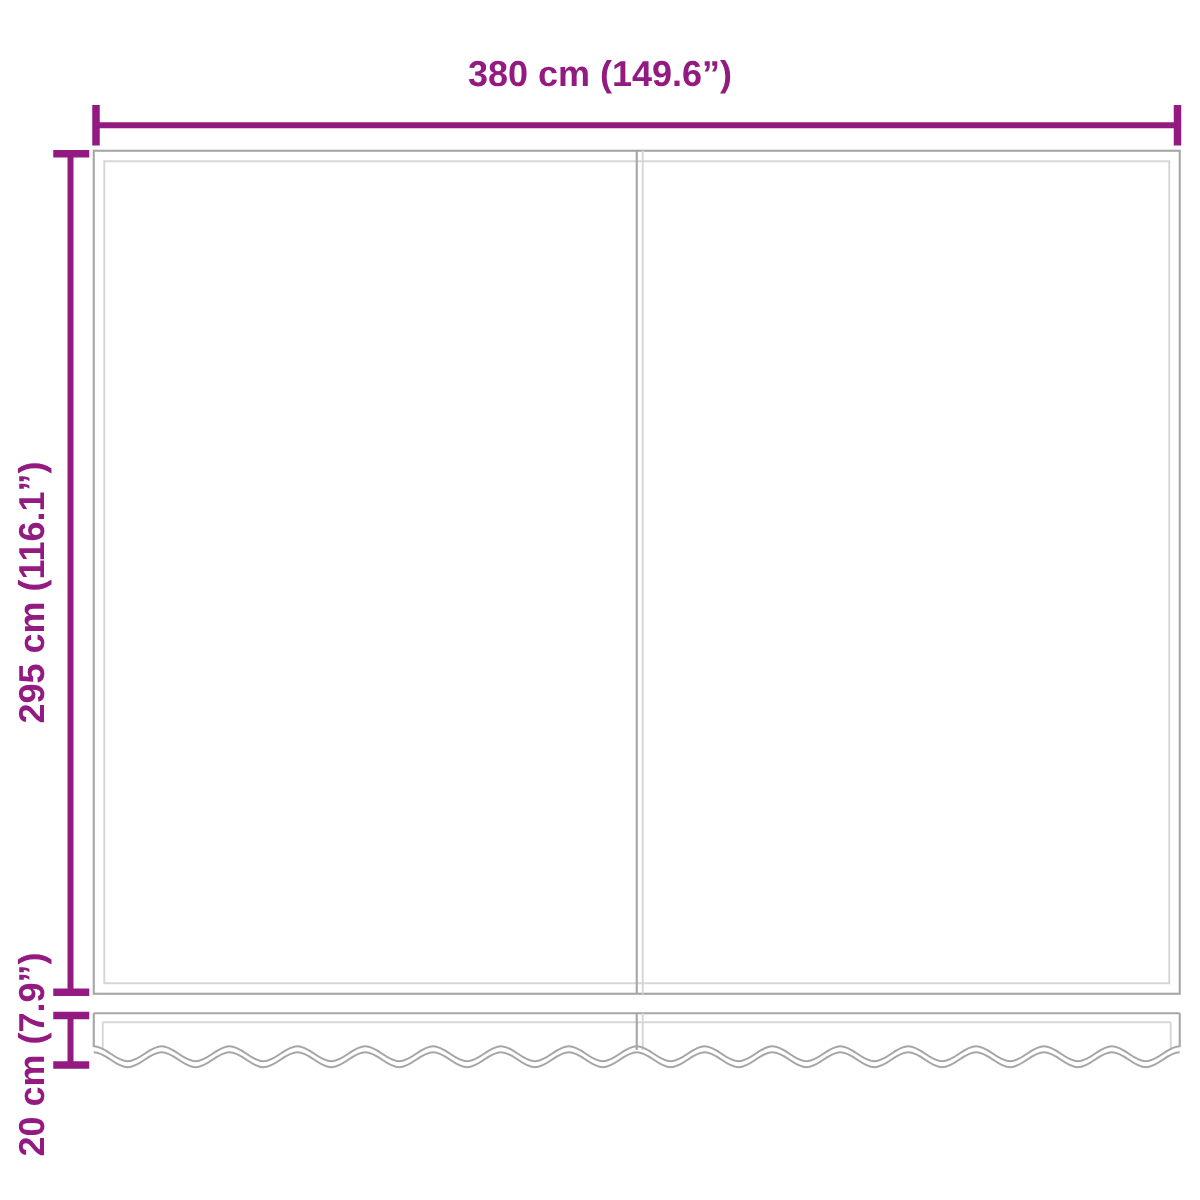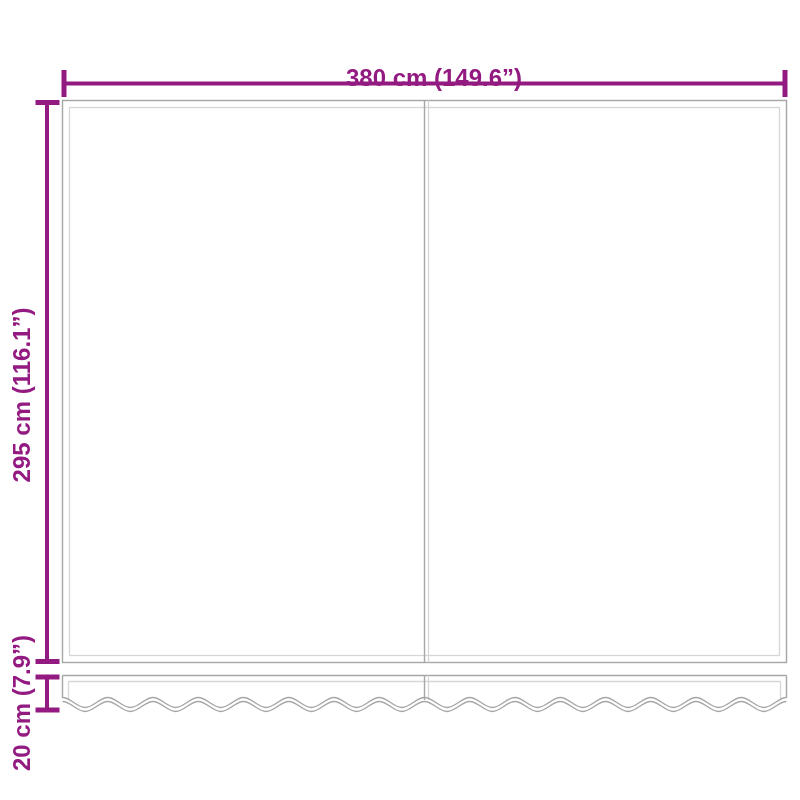--- a/index.html
+++ b/index.html
@@ -66,18 +66,18 @@
       <line class="stroke-dim-cap" x1="35.5" y1="661.5" x2="59.5" y2="661.5"></line>
     </g>
 
     <g>
       <line class="stroke-dim" x1="47" y1="677" x2="47" y2="710"></line>
       <line class="stroke-dim-cap" x1="35.5" y1="677" x2="59.5" y2="677"></line>
       <line class="stroke-dim-cap" x1="35.5" y1="710" x2="59.5" y2="710"></line>
     </g>
   </svg>
 
-  <div class="dim-label horiz" style="left:434px; top:36px;margin-top:28px;">380 cm (149.6”)</div>
+  <div class="dim-label horiz" style="left:400px; top:36px;">380 cm (149.6”)</div>
 
   <div class="dim-label vert" style="left:22px; top:395px;">295 cm (116.1”)</div>
 
   <div class="dim-label vert" style="left:22px; top:703px;">20 cm (7.9”)</div>
 </div>
 
 </body></html>

